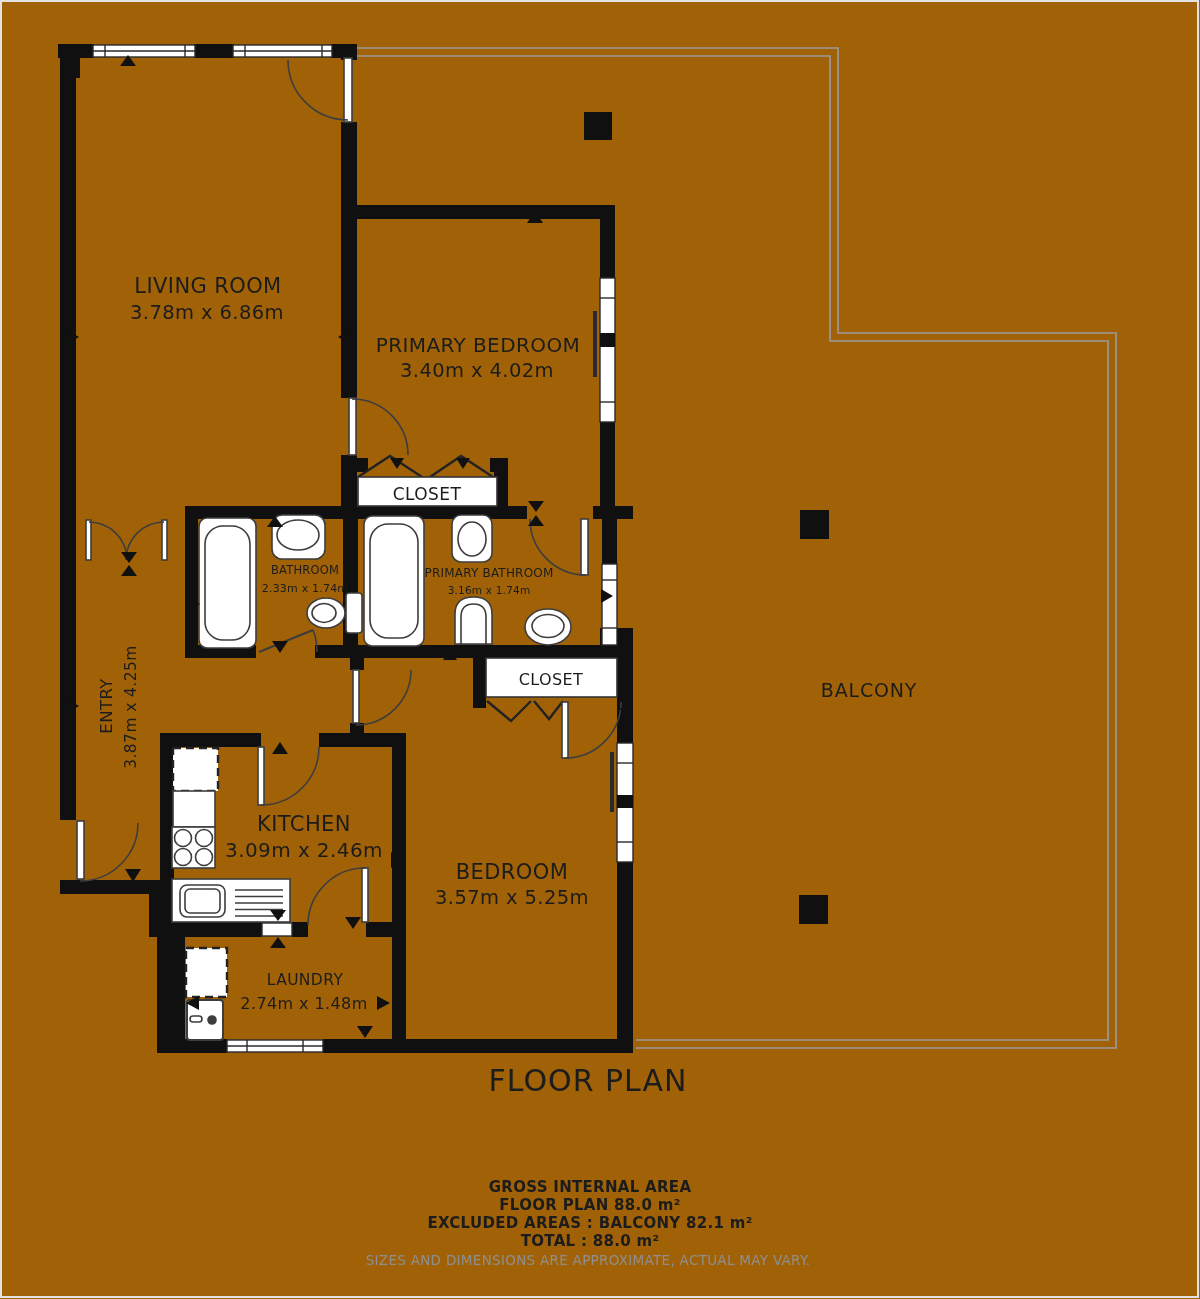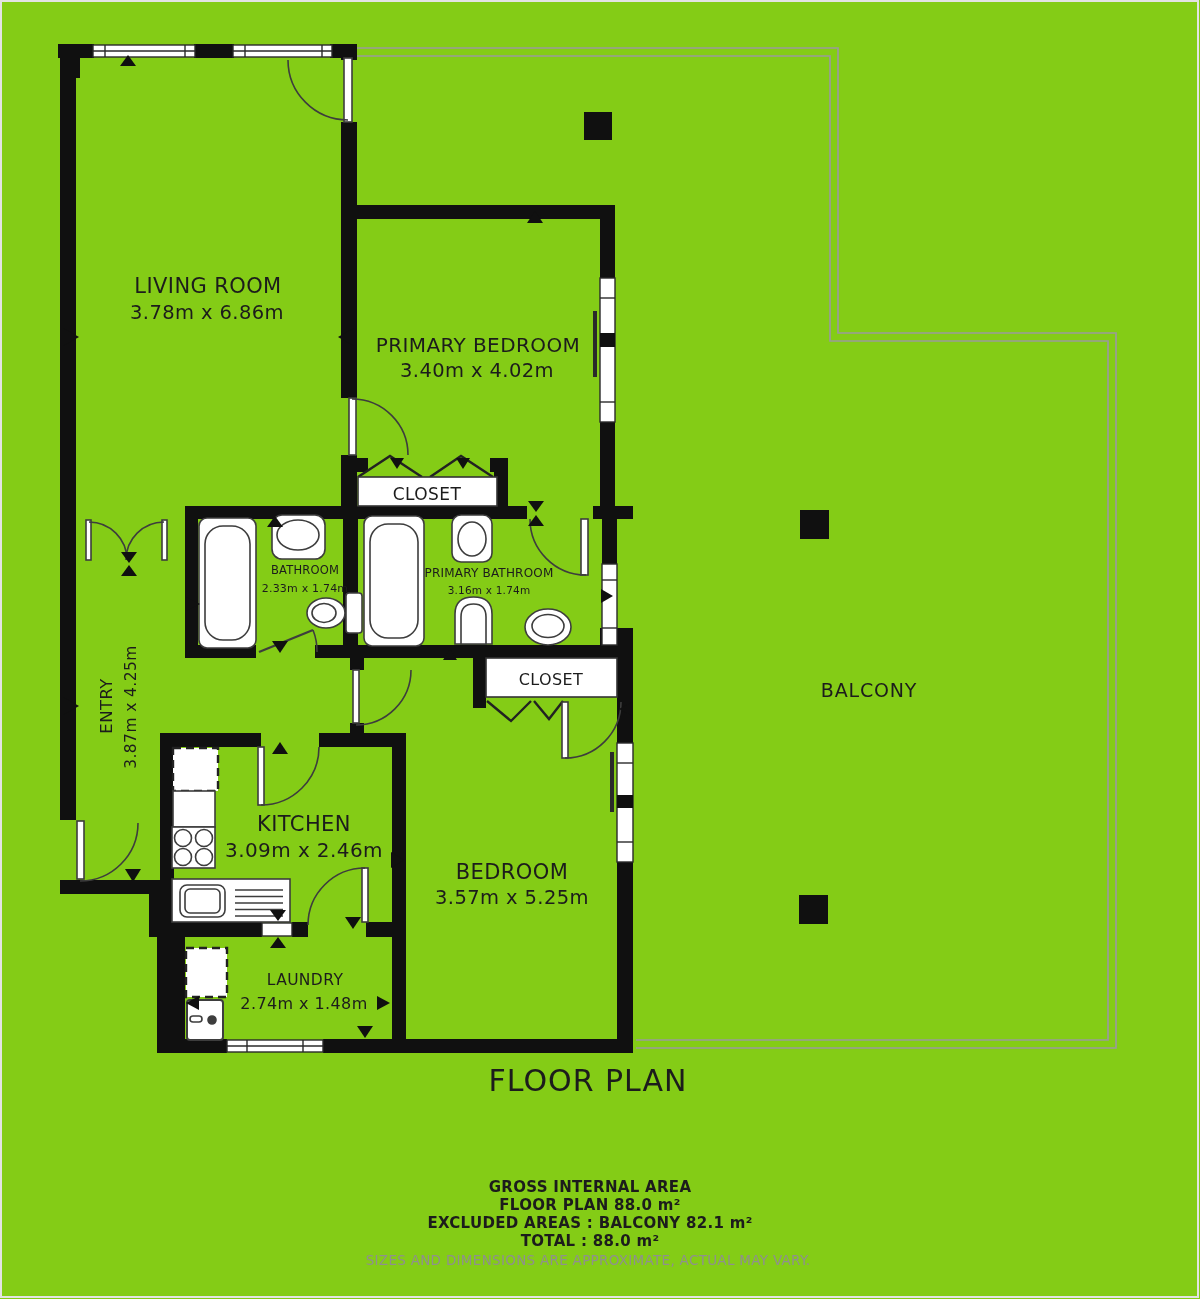--- a/index.html
+++ b/index.html
@@ -1,16 +1,16 @@
 <!DOCTYPE html>
 <html><head>
 <meta charset="utf-8">
 <style>
   html,body{margin:0;padding:0;background:#ffffff;}
-  .page{position:relative;width:1200px;height:1299px;background:#84cc16;overflow:hidden;
+  .page{position:relative;width:1200px;height:1299px;background:#a16207;overflow:hidden;
         font-family:"DejaVu Sans","Liberation Sans",sans-serif;}
   svg{position:absolute;left:0;top:0;}
   text{fill:#1c1c1c;letter-spacing:0.4px;}
   .room-lbl{font-size:21px;}
   .room-dim{font-size:19.5px;}
   .small-lbl{font-size:11.5px;letter-spacing:0.2px;}
   .small-dim{font-size:11px;letter-spacing:0.2px;}
   .closet-lbl{font-size:17px;}
   .entry-lbl{font-size:16.5px;}
   .entry-dim{font-size:15.5px;}

